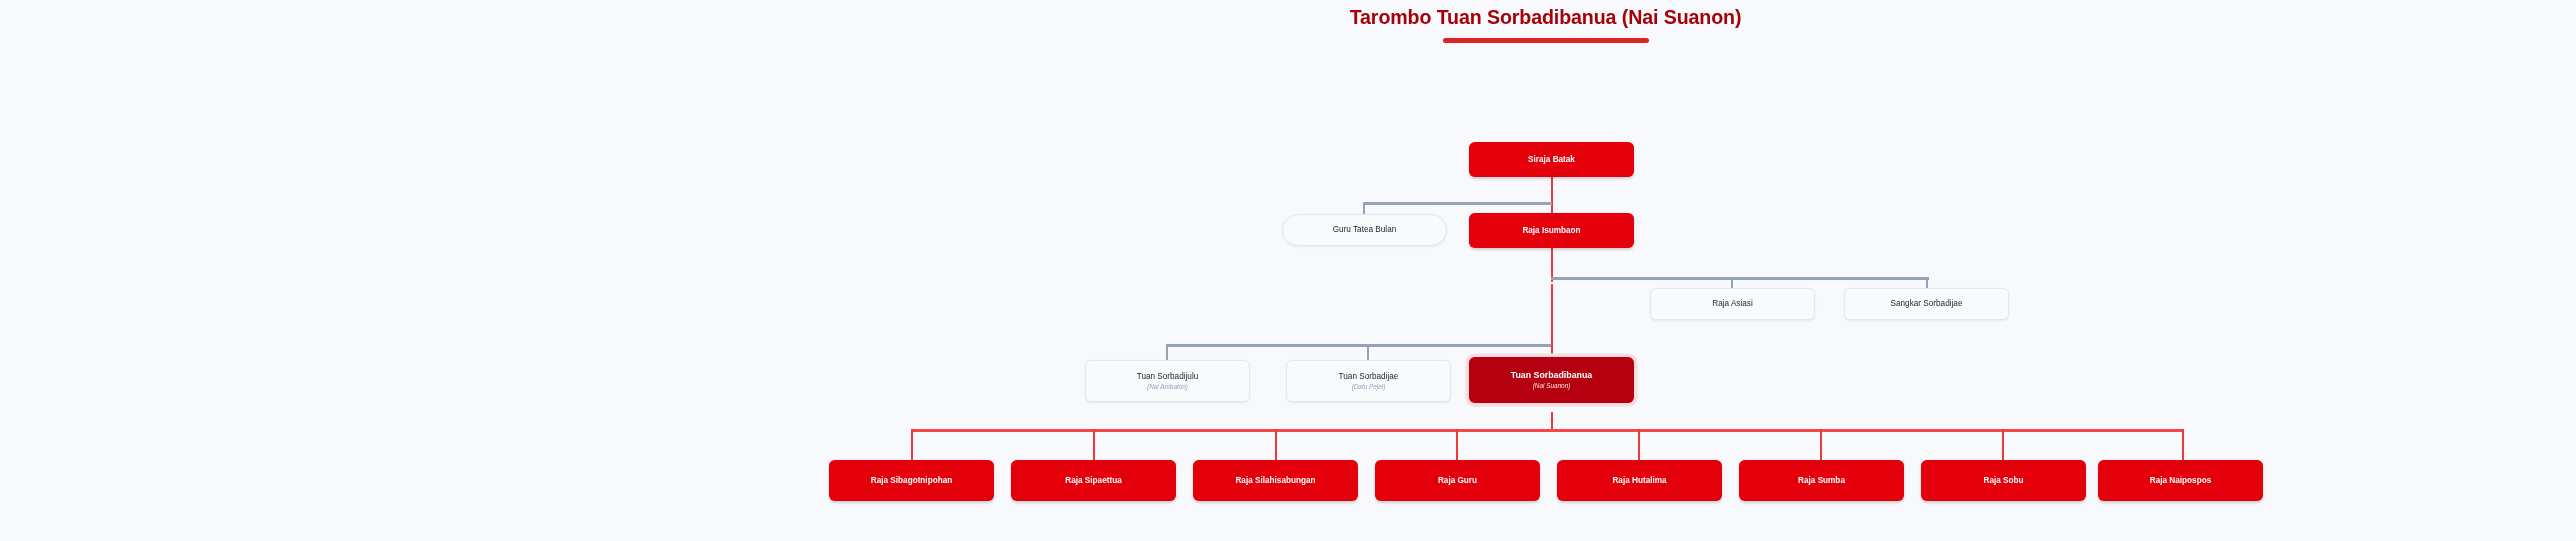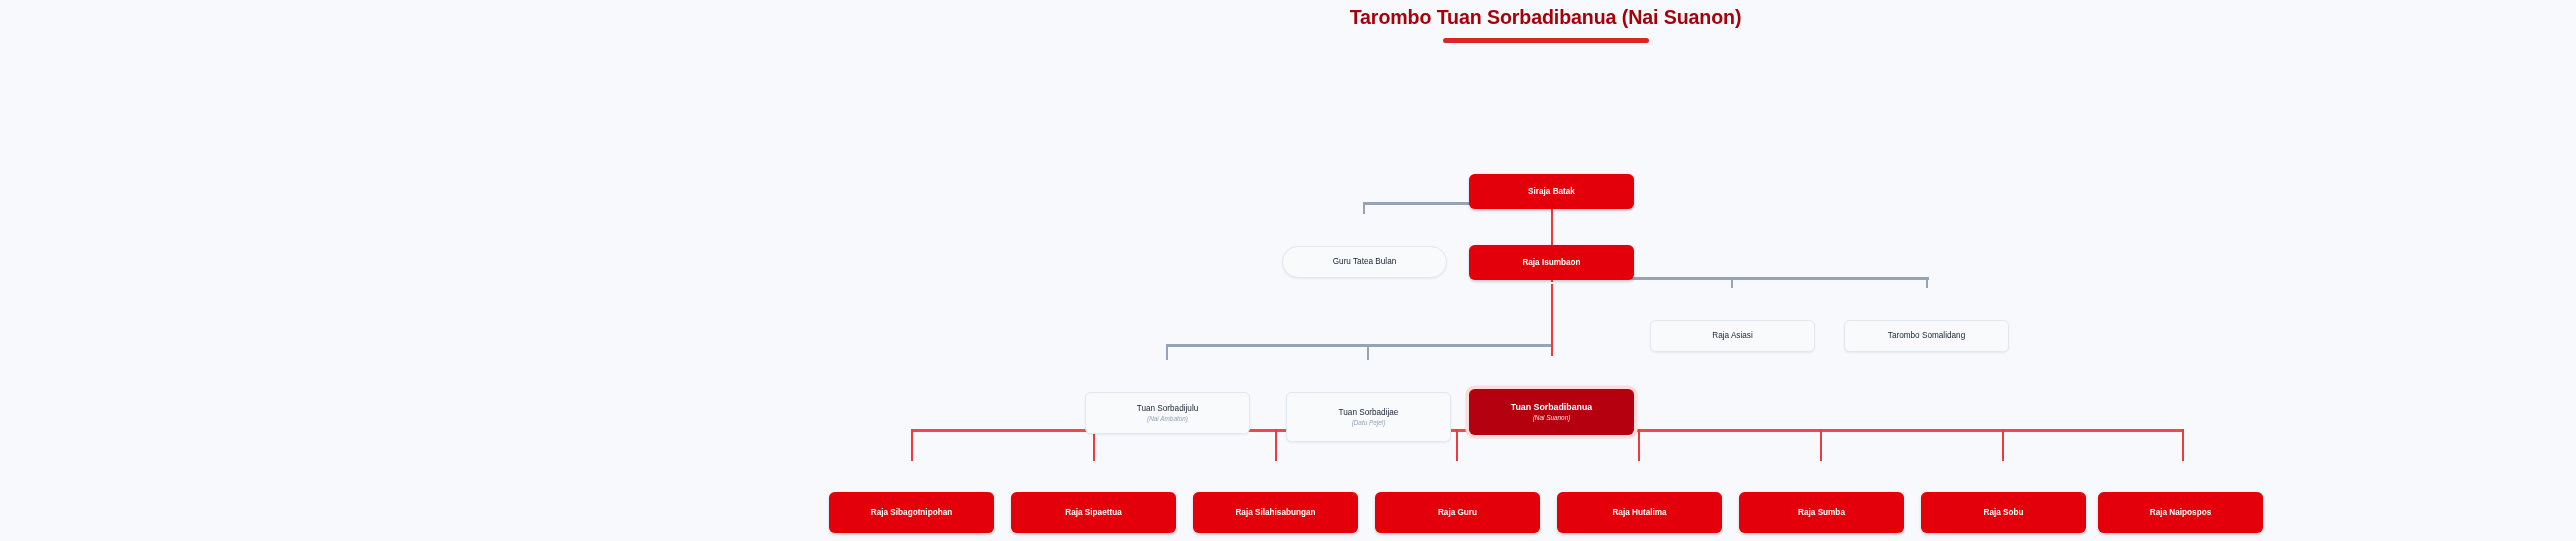--- a/index.html
+++ b/index.html
@@ -68,21 +68,20 @@
   .node {
     position: absolute;
     border-radius: 5.7px;
     display: flex;
     flex-direction: column;
     align-items: center;
     justify-content: center;
     text-align: center;
     padding: 2.1px 5.2px;
     z-index: 5;
-    margin-top: 32px;
   }
 
   .node .node-title {
     font-size: 8.2px;
     font-weight: bold;
     line-height: 1.15;
     white-space: nowrap;
   }
   .node .node-sub {
     font-size: 6.4px;
@@ -169,29 +168,29 @@
     <div class="node active" style="left:1469px; top:213px; width:165px; height:35px;">
       <span class="node-title">Raja Isumbaon</span>
     </div>
 
 
     <div class="node inactive" style="left:1650px; top:288px; width:165px; height:32px;">
       <span class="node-title">Raja Asiasi</span>
     </div>
 
     <div class="node inactive" style="left:1844px; top:288px; width:165px; height:32px;">
-      <span class="node-title">Tarombo Somalidang</span>
+      <span class="node-title">Sangkar Sorbadijae</span>
     </div>
 
     <div class="node inactive" style="left:1085px; top:360px; width:165px; height:42px;">
       <span class="node-title">Tuan Sorbadijulu</span>
       <span class="node-sub">(Nai Ambaton)</span>
     </div>
 
-    <div class="node inactive" style="left:1286px; top:360px; width:165px; height:50px;align-items:center;">
+    <div class="node inactive" style="left:1286px; top:360px; width:165px; height:42px;align-items:center;">
       <span class="node-title">Tuan Sorbadijae</span>
       <span class="node-sub">(Datu Pejel)</span>
     </div>
 
     <div class="node focus" style="left:1469px; top:357px; width:165px; height:46px;">
       <span class="node-title">Tuan Sorbadibanua</span>
       <span class="node-sub">(Nai Suanon)</span>
     </div>
 
     <div class="node active" style="left:829px; top:460px; width:165px; height:41px;">

